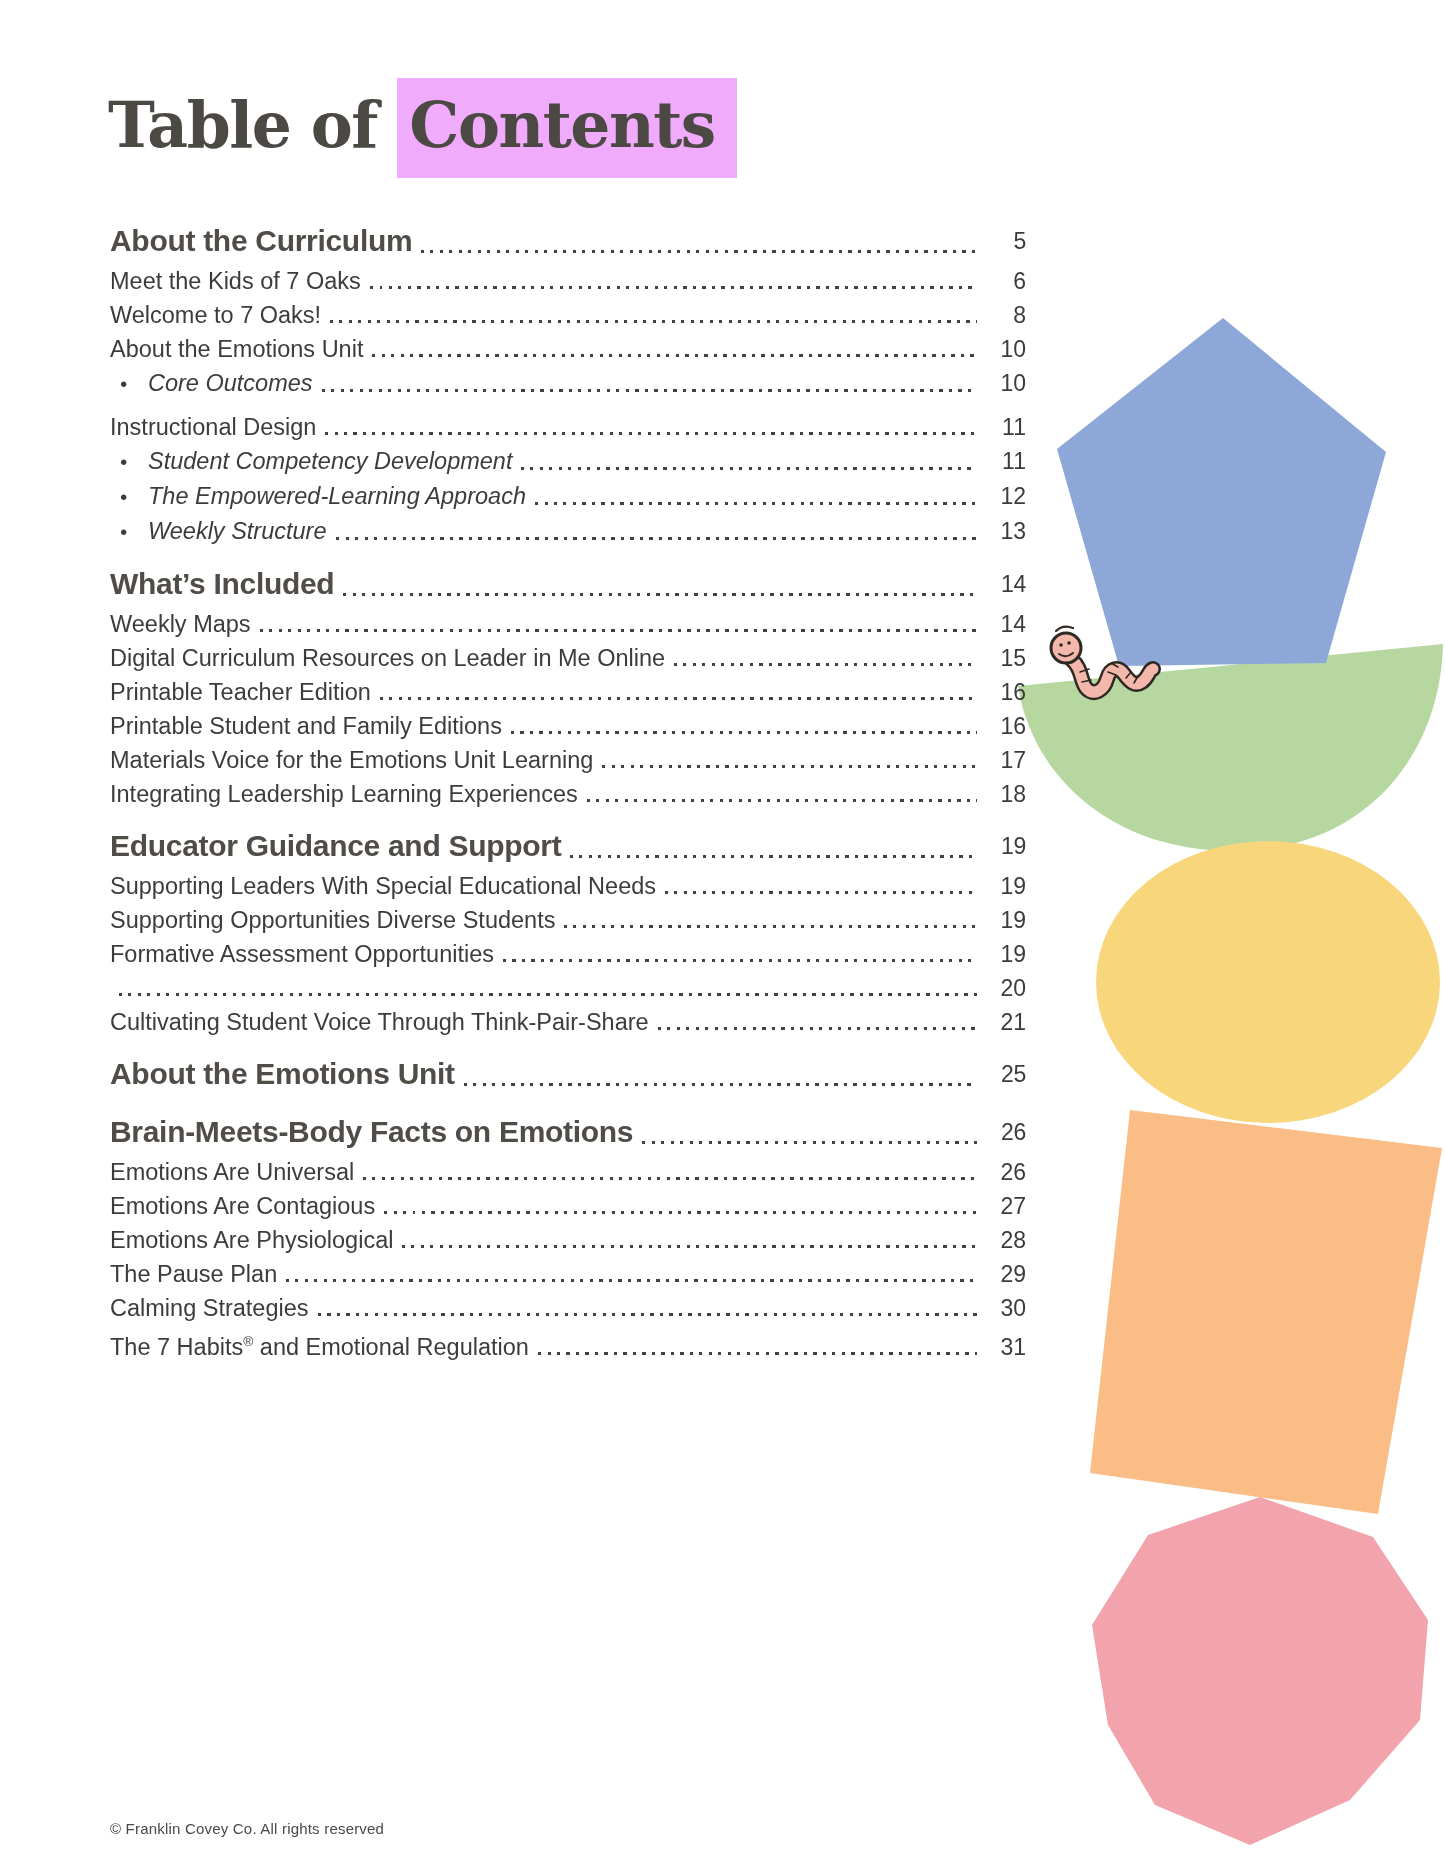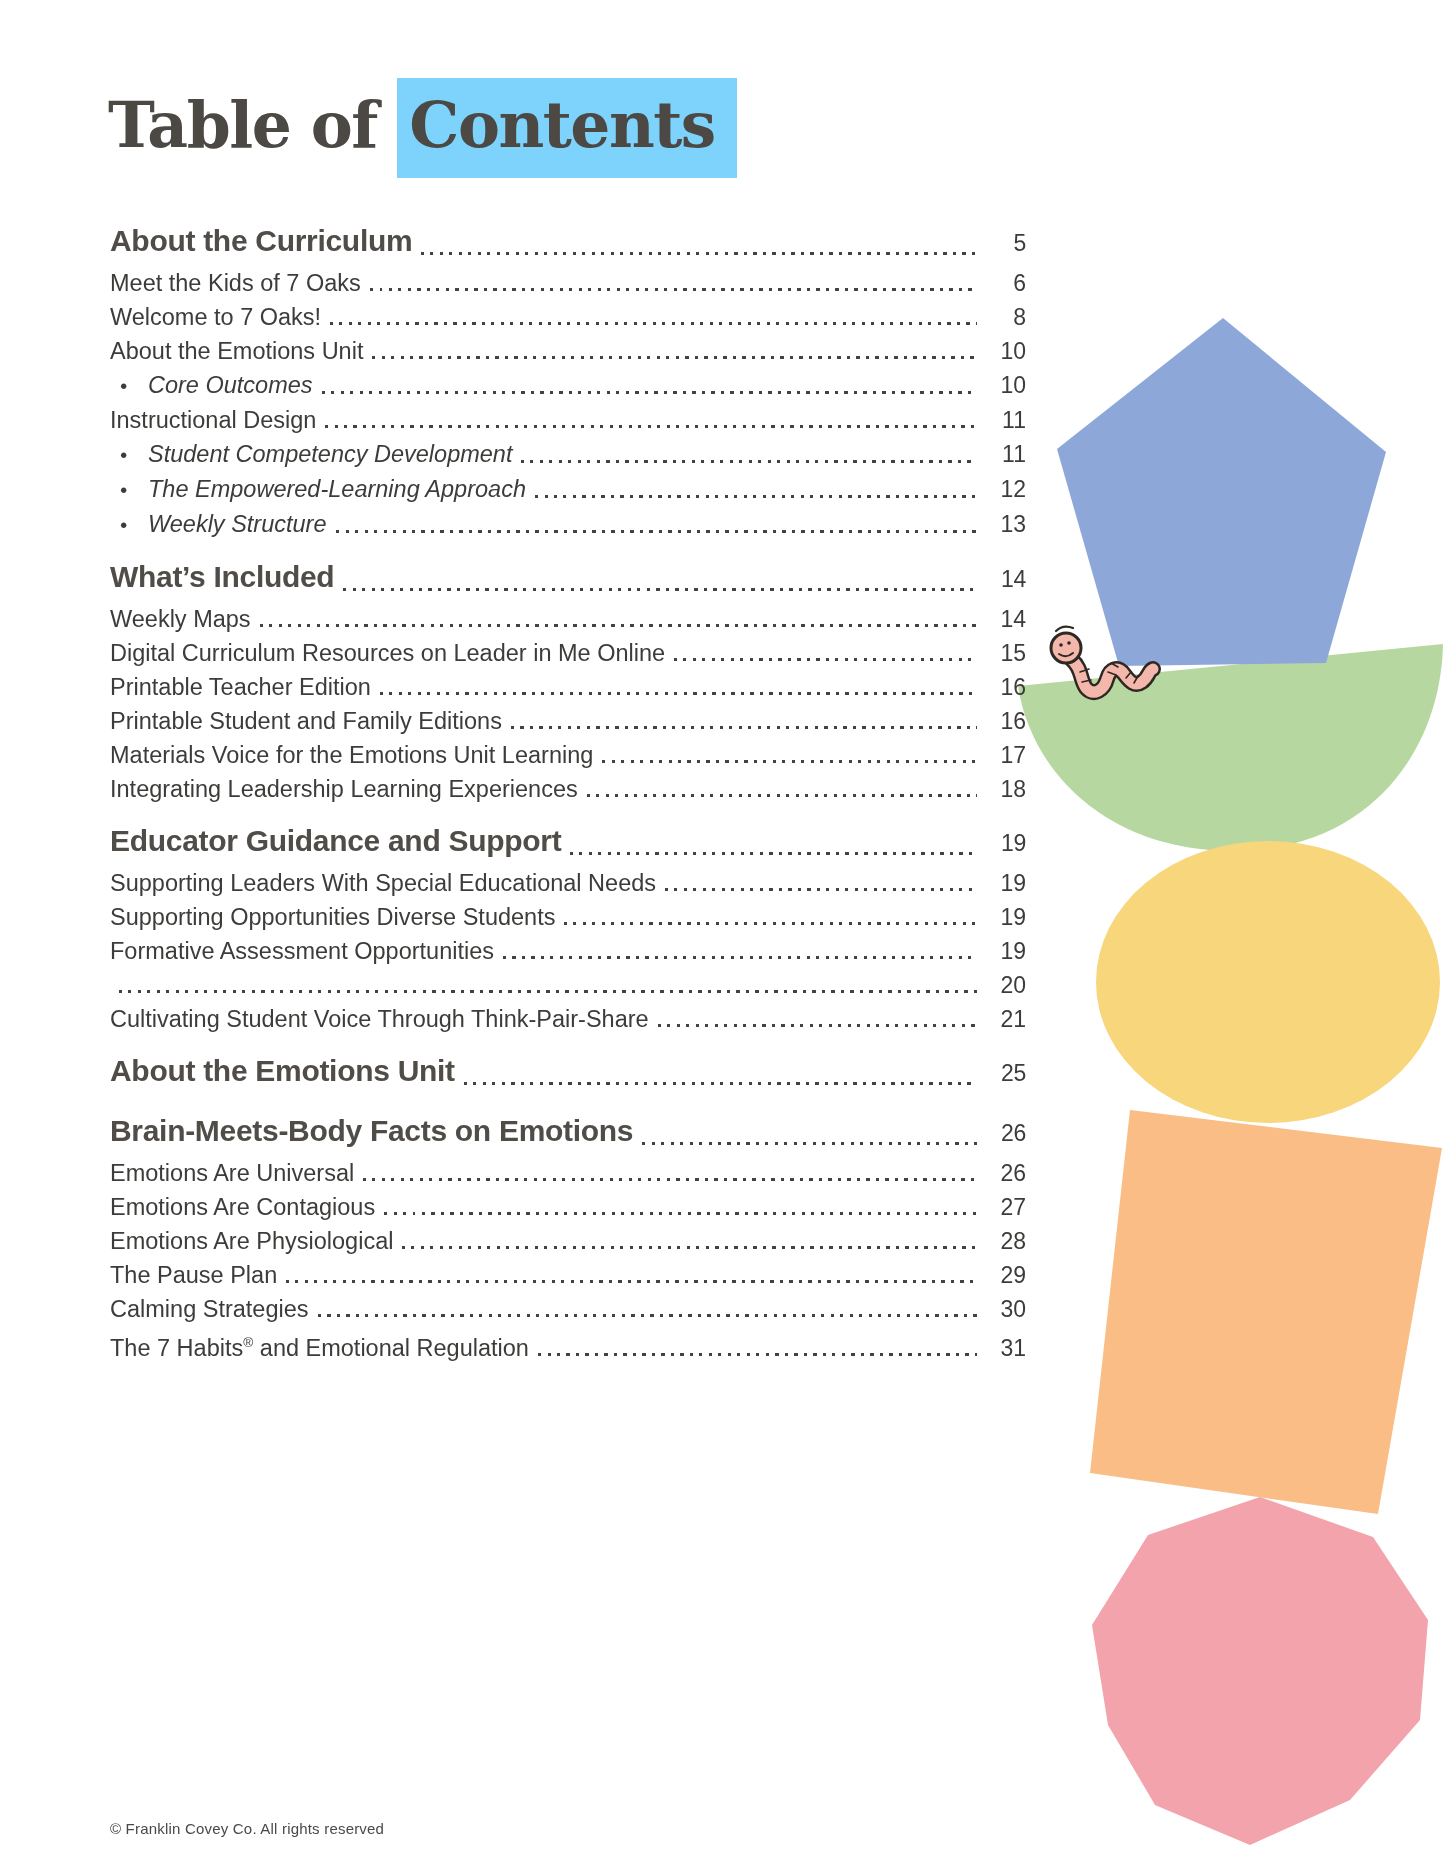--- a/index.html
+++ b/index.html
@@ -14,23 +14,23 @@
     font-size:63px; color:#4c4944; letter-spacing:-1.5px; white-space:nowrap;
   }
   #title .hl { padding:10px 22px 16px 12px; }
   #toc {
     position:absolute; left:110px; top:206px; width:916px; z-index:2;
     color:#3d3c3a;
   }
   .row { display:flex; align-items:baseline; line-height:34px; font-size:23.5px; color:#3d3c3a; }
   .row.heading {
     line-height:46px; margin-top:12px; font-size:30px; font-weight:bold;
-    color:#504c48; letter-spacing:-0.3px;
-  }
-  .row.gap { margin-top:0; }
+    color:#504c48; letter-spacing:-0.3px;align-items:flex-end;
+  }
+  .row.gap { margin-top:9px; }
   .row.bullet .label { padding-left:38px;font-style:italic; }
   .bullet-glyph { display:inline-block; width:28px; margin-left:-28px; text-align:left; font-size:20px; }
   .label { white-space:nowrap; }
   .it { }
   .sup { font-size:58%; vertical-align:super; }
   .leader {
     flex:1 1 auto; height:3px; align-self:flex-end; margin:0 7px 9px 9px;
     color:#45423e;
     background-image:repeating-linear-gradient(to right, currentColor 0 3px, transparent 3px 9.5px);
   }
@@ -66,21 +66,21 @@
       <path class="worm-outline" stroke-width="1.6" d="M 58 56 l 9 -3 M 60 66 l 9 -2 M 86 56 l 8 3 M 89 47 l 7 4 M 104 62 l 5 -6 M 112 67 l 4 -7"></path>
       <circle cx="44" cy="32" r="15" stroke="#2e2822" stroke-width="3" fill="#f4b7ac"></circle>
       <path class="worm-outline" stroke-width="2.2" d="M 34 15 Q 41 8 51 12"></path>
       <circle cx="39" cy="29" r="1.8" fill="#2e2822"></circle>
       <circle cx="47" cy="27" r="1.8" fill="#2e2822"></circle>
       <path class="worm-outline" stroke-width="2" d="M 37 38 Q 44 43 51 37"></path>
     </g>
   </svg>
 
   <div id="title">
-    <span>Table of </span><span class="hl" style="background: #7dd3fc; text-align: right;">Contents</span>
+    <span>Table of </span><span class="hl" style="background: #f0abfc; text-align: right;">Contents</span>
   </div>
 
   <div id="toc">
       <div class="row heading">
         <span class="label"><span>About the Curriculum</span></span>
         <span class="leader"></span>
         <span class="pnum">5</span>
       </div>
       <div class="row entry">
         <span class="label"><span>Meet the Kids of 7 Oaks</span></span>

